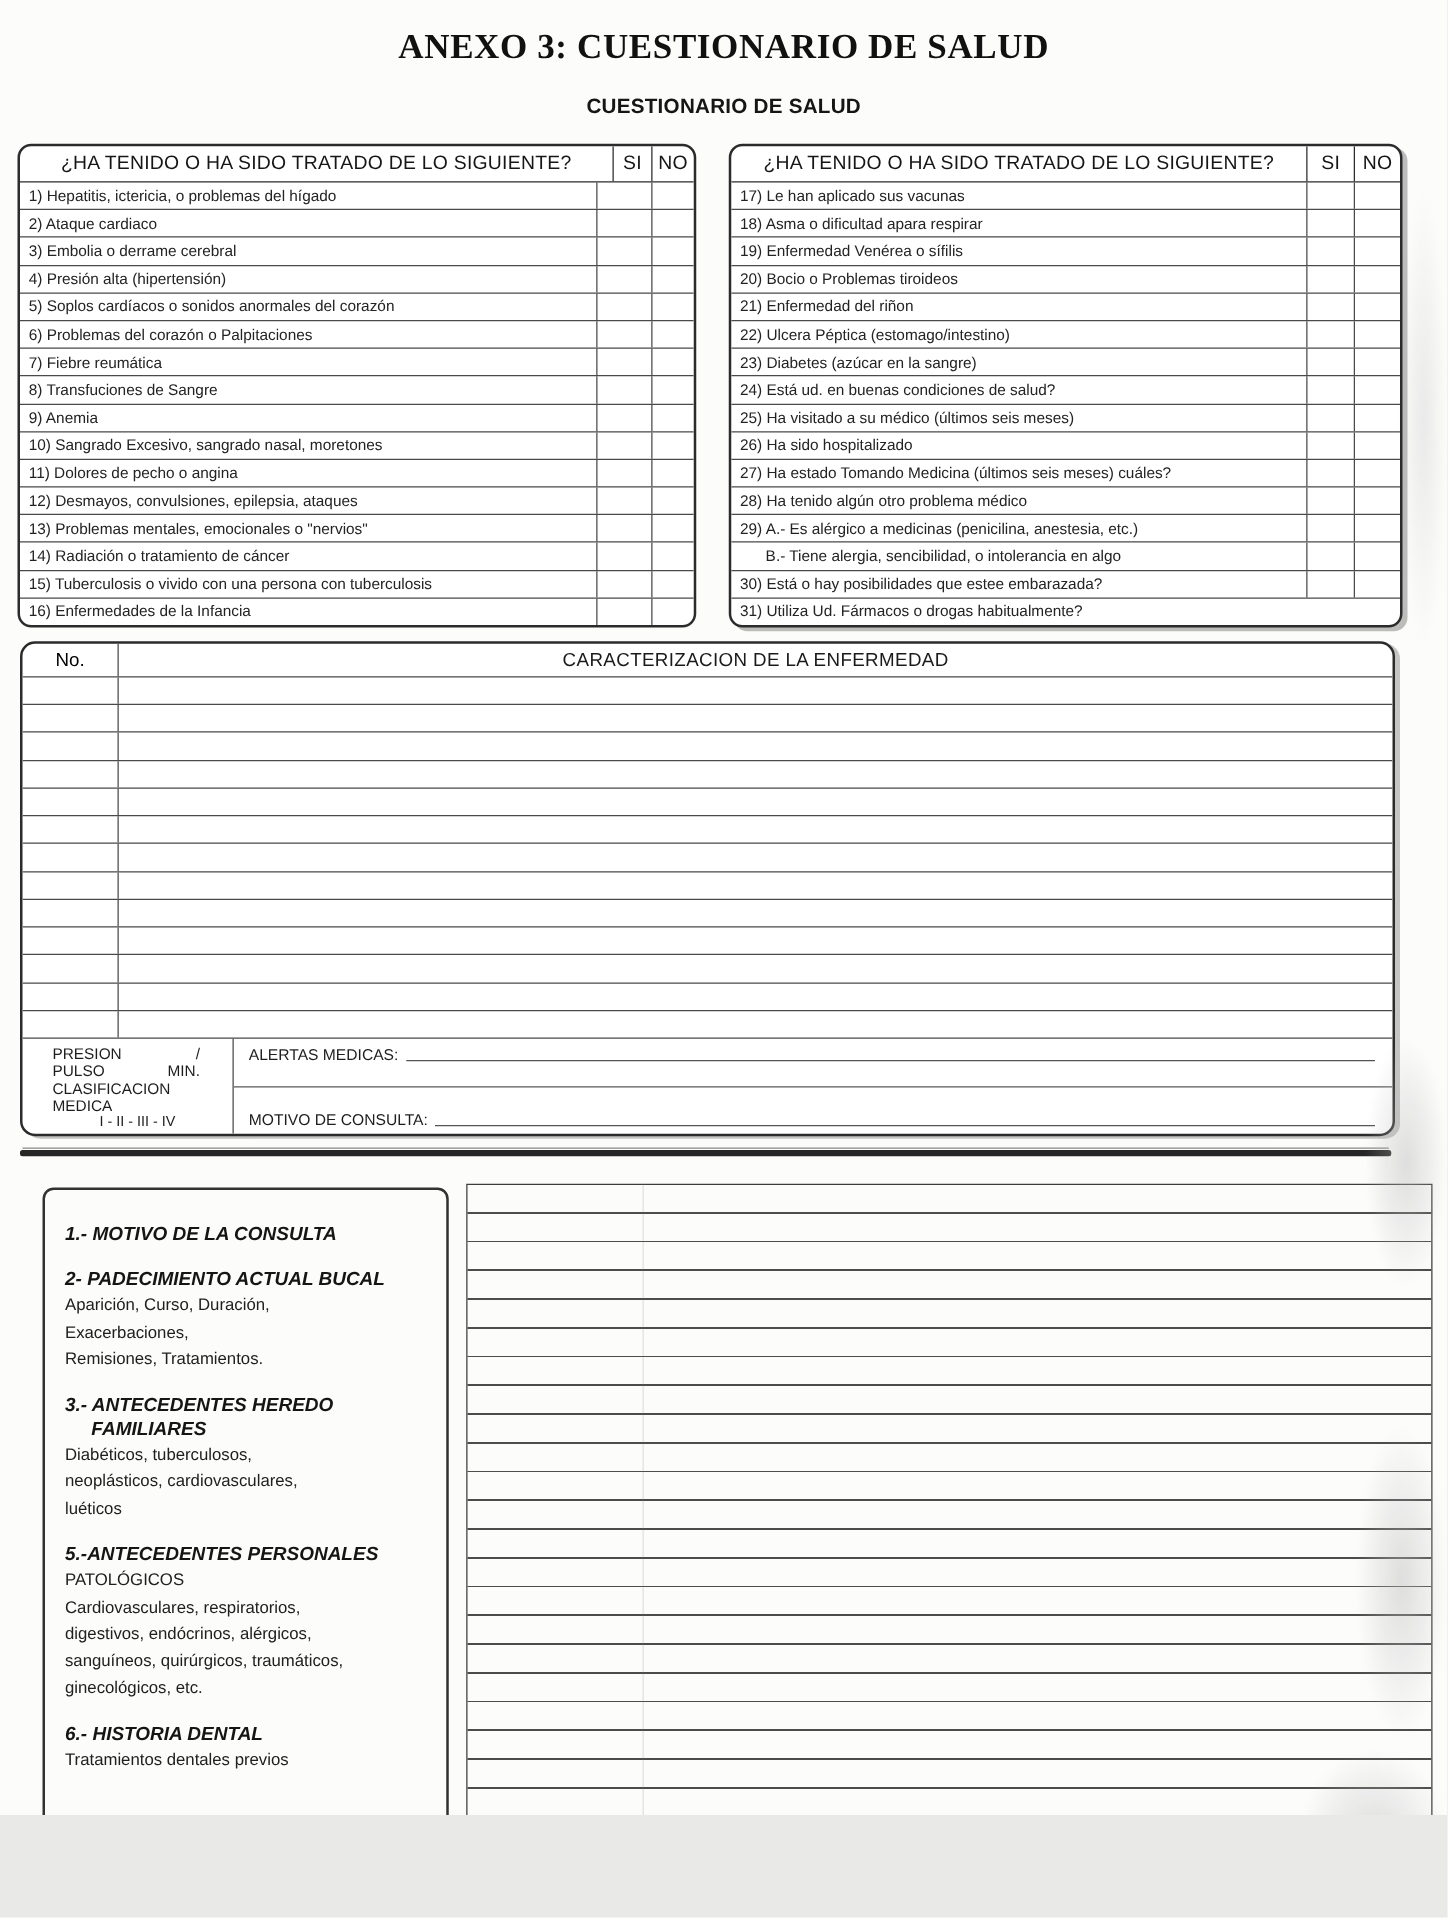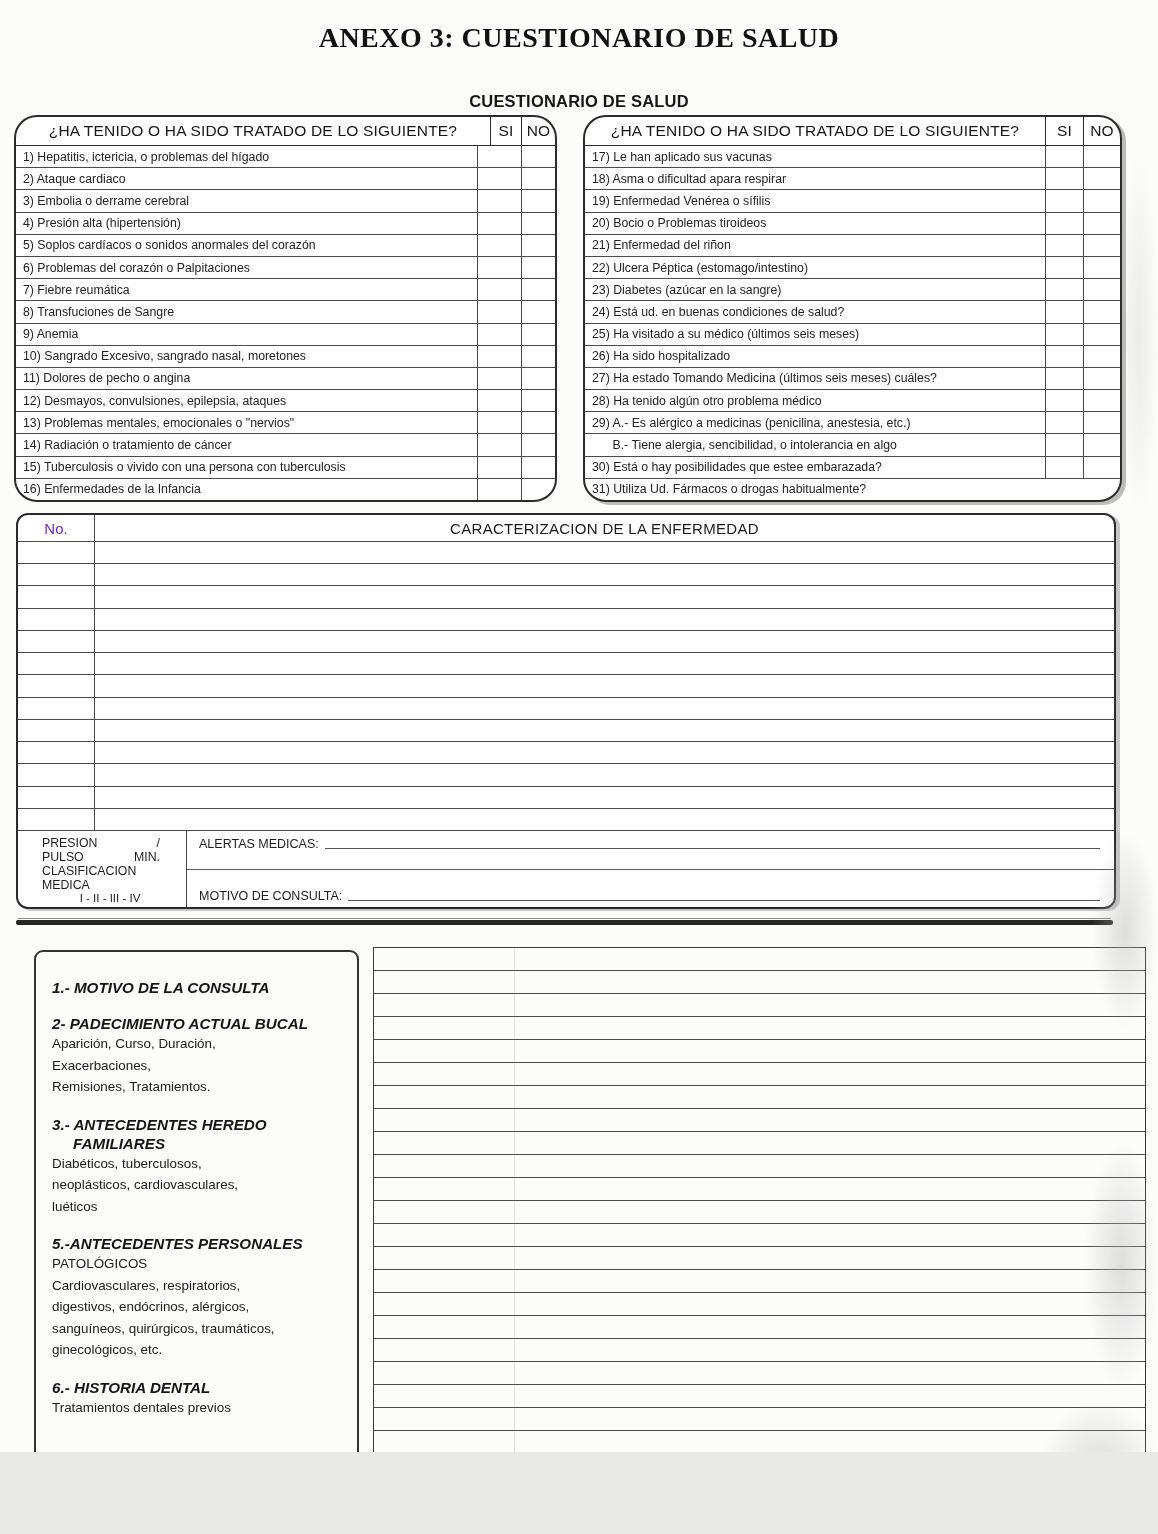--- a/index.html
+++ b/index.html
@@ -15,27 +15,27 @@
     position:relative;width:1158px;height:1452px;margin:0 auto;
     background:var(--paper);overflow:hidden;
   }
   
   .doc-title{
     position:absolute;top:22px;left:0;width:100%;text-align:center;
     font-family:"Liberation Serif", serif;font-weight:bold;font-size:28px;
     letter-spacing:.5px;color:#111;
   }
   .form-subtitle{
-    position:absolute;top:92px;left:0;width:100%;text-align:center;
+    position:absolute;top:76px;left:0;width:100%;text-align:center;
     font-weight:bold;font-size:16.5px;color:#161616;letter-spacing:.2px;
   }
   
   .qtable{
     position:absolute;top:115px;height:387px;
-    border:2.5px solid var(--border);border-radius:23px;
+    border:2.5px solid var(--border);border-radius:11px;
     background:#fff;display:flex;flex-direction:column;overflow:hidden;justify-content:space-between;
   }
   .qtable.left{left:14px;width:543px;}
   .qtable.right{left:583px;width:539px;box-shadow:4px 3px 0 rgba(70,70,70,.35);}
   .qhead{display:grid;height:29px;flex:0 0 29px;border-bottom:1.5px solid var(--border);}
   .qtable.left .qhead{grid-template-columns:1fr 31px 34px;}
   .qtable.right .qhead{grid-template-columns:1fr 38px 37px;}
   .qhead > div{display:flex;align-items:center;justify-content:center;
     font-size:15.5px;color:#161616;letter-spacing:.2px;}
   .qhead .qh-mark{border-left:1.5px solid var(--border);}
@@ -53,21 +53,21 @@
   
   .ctable{
     position:absolute;left:16px;top:513px;width:1100px;height:396px;
     border:2.5px solid var(--border);border-radius:12px;background:#fff;
     display:flex;flex-direction:column;overflow:hidden;
     box-shadow:4px 2px 0 rgba(70,70,70,.3);
   }
   .chead{display:grid;grid-template-columns:76px 1fr;flex:0 0 27px;
     border-bottom:1.2px solid var(--line);}
   .chead .c-no{display:flex;align-items:center;justify-content:center;
-    font-size:15px;color:#6d28d9;}
+    font-size:15px;color:#000000;}
   .chead .c-title{display:flex;align-items:center;justify-content:center;
     font-size:15px;color:#1a1a1a;border-left:1.2px solid var(--line);letter-spacing:.3px;}
   .crows{display:flex;flex-direction:column;flex:1;}
   .crow{display:grid;grid-template-columns:76px 1fr;flex:1;border-top:1px solid var(--line);}
   .crow:first-child{border-top:none;}
   .crow .c-entry{border-left:1px solid var(--line);}
   .cfoot{flex:0 0 72px;display:grid;grid-template-columns:153px 1fr;
     border-top:1.2px solid var(--line);padding-left:16px;}
   .vitals{
     border-right:1.2px solid var(--line);padding:5px 8px 3px 8px;

